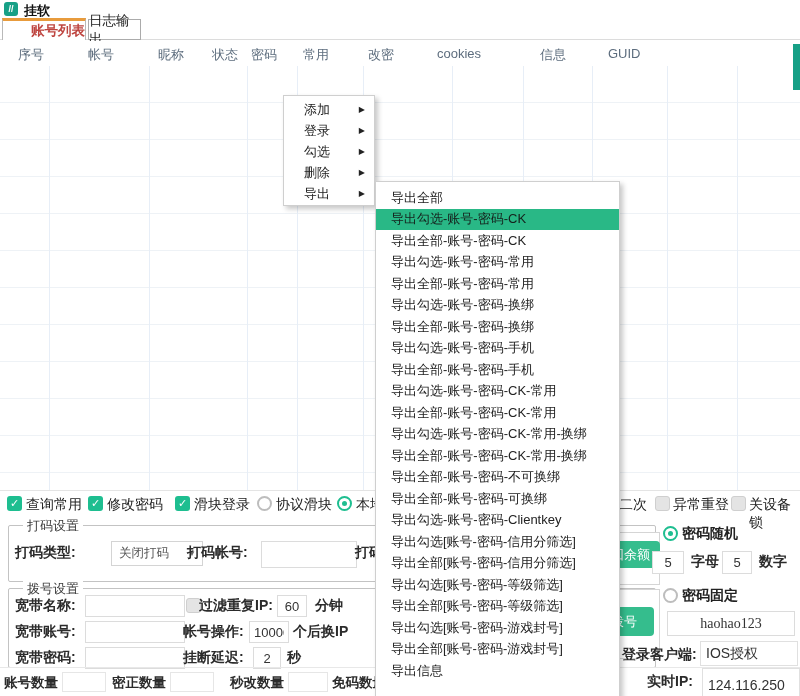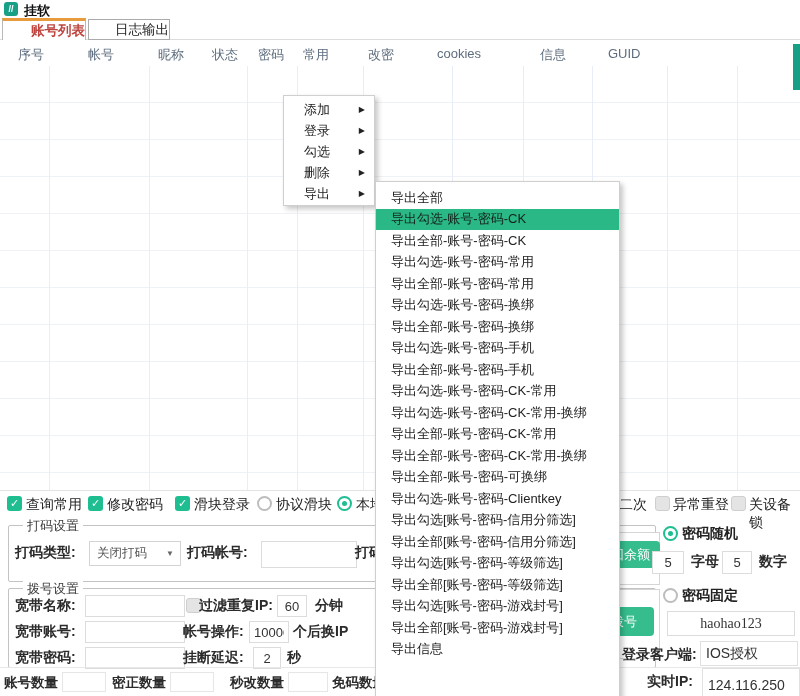--- a/index.html
+++ b/index.html
@@ -10,21 +10,21 @@
 
   
   .titlebar { left:0; top:0; width:800px; height:18px; background:#fff; }
   .appicon { left:4px; top:2px; width:14px; height:14px; background:#17a086; border-radius:3px; color:#fff; font-size:9px; font-weight:bold; text-align:center; line-height:14px; }
   .apptitle { left:24px; top:2px; font-size:13px; font-weight:600; color:#111; }
 
   
   .tabbar { left:0; top:18px; width:800px; height:22px; border-bottom:1px solid #dcdcdc; background:#fff; }
   .tab { top:0; height:22px; display:flex; align-items:center; justify-content:flex-end; background:#fff; }
   .tab-active { left:2px; width:84px; border:1px solid #b9b9b9; border-top:3px solid #e89b3c; border-bottom:none; color:#be4540; font-weight:600; font-size:13.5px; }
-  .tab-idle { left:88px; width:82px; height:21px; top:1px; border:1px solid #ababab; color:#222; font-size:13.5px; }
+  .tab-idle { left:88px; width:53px; height:21px; top:1px; border:1px solid #ababab; color:#222; font-size:13.5px; }
 
   
   .thead { left:0; top:41px; width:644px; height:25px; background:#fff; }
   .th { top:5px; font-size:13px; color:#5d6d7e; }
 
   
   .tbody { left:0; top:66px; width:800px; height:424px;
     background:repeating-linear-gradient(to bottom,#ffffff 0 36px,#eef2f6 36px 37px); }
   .vline { top:66px; height:424px; width:1px; background:#e7eef7; }
   .scrollthumb { left:793px; top:44px; width:7px; height:46px; background:#17a086; }
@@ -40,21 +40,21 @@
   .radio.on { border-color:#1ebe90; }
   .radio.on::after { content:""; position:absolute; left:3px; top:3px; width:5px; height:5px; border-radius:50%; background:#1ebe90; }
   .optlbl { font-size:14px; color:#222; }
 
   
   .group { border:1px solid #c3c3c3; border-radius:2px; background:#fff;padding-left:16px; }
   .legend { position:absolute; top:-9px; background:#fff; padding:0 4px; font-size:13px; color:#3a3a3a; }
   .flbl { font-size:14px; font-weight:600; color:#2b2b2b; }
   .inp { border:1px solid #dcdcdc; background:#fff; font-family:inherit; font-size:13px; color:#333; padding:0 4px; }
   .inp.center { text-align:center; }
-  .selectbox { border:1px solid #d4d4d4; background:#fff; display:flex; align-items:center; }
+  .selectbox { border:1px solid #d4d4d4; background:#fff; display:flex; align-items:center;margin-left:22px; }
   .selectbox .val { padding-left:7px; font-size:12.5px; color:#555; flex:1; }
   .caret { font-size:8px; color:#666; padding-right:6px; }
 
   
   .menu { background:#fff; border:1px solid #cfcfcf; box-shadow:3px 3px 5px rgba(0,0,0,.22); }
   .menu1 { left:283px; top:95px; width:92px; height:111px; padding-top:3px; z-index:40; }
   .mi { height:21px; display:flex; align-items:center; padding:0 9px 0 20px; font-size:13px; color:#222; }
   .mi::after { content:"▶"; margin-left:auto; font-size:8px; color:#222; }
   .submenu { left:375px; top:181px; width:245px; height:520px; padding-top:5px; z-index:50; }
   .smi { height:21.5px; display:flex; align-items:center; padding-left:15px; font-size:13px; color:#222; white-space:nowrap; }
@@ -86,21 +86,21 @@
     <div class="abs tab tab-idle">
         <span>日志输出</span>
       </div>
   </div>
 
   <div class="abs thead">
     <span class="abs th" style="left:18px">序号</span>
     <span class="abs th" style="left:88px">帐号</span>
     <span class="abs th" style="left:158px">昵称</span>
     <span class="abs th" style="left:212px">状态</span>
-    <span class="abs th" style="left:258px">密码</span>
+    <span class="abs th" style="left:251px">密码</span>
     <span class="abs th" style="left:303px">常用</span>
     <span class="abs th" style="left:368px">改密</span>
     <span class="abs th" style="left:437px">cookies</span>
     <span class="abs th" style="left:540px">信息</span>
     <span class="abs th" style="left:608px">GUID</span>
   </div>
 
   <div class="abs tbody"></div>
   <div class="abs vline" style="left:49px"></div>
   <div class="abs vline" style="left:149px"></div>
@@ -224,23 +224,24 @@
     <div class="smi">导出全部</div>
     <div class="smi hl">导出勾选-账号-密码-CK</div>
     <div class="smi">导出全部-账号-密码-CK</div>
     <div class="smi">导出勾选-账号-密码-常用</div>
     <div class="smi">导出全部-账号-密码-常用</div>
     <div class="smi">导出勾选-账号-密码-换绑</div>
     <div class="smi">导出全部-账号-密码-换绑</div>
     <div class="smi">导出勾选-账号-密码-手机</div>
     <div class="smi">导出全部-账号-密码-手机</div>
     <div class="smi">导出勾选-账号-密码-CK-常用</div>
+    <div class="smi">导出全部-账号-密码-CK-常用</div>
     <div class="smi">导出勾选-账号-密码-CK-常用-换绑</div>
-    <div class="smi">导出全部-账号-密码-CK-常用</div>
     <div class="smi">导出全部-账号-密码-CK-常用-换绑</div>
+    <div class="smi">导出全部-账号-密码-不可换绑</div>
     <div class="smi">导出全部-账号-密码-可换绑</div>
     <div class="smi">导出勾选-账号-密码-Clientkey</div>
     <div class="smi">导出勾选[账号-密码-信用分筛选]</div>
     <div class="smi">导出全部[账号-密码-信用分筛选]</div>
     <div class="smi">导出勾选[账号-密码-等级筛选]</div>
     <div class="smi">导出全部[账号-密码-等级筛选]</div>
     <div class="smi">导出勾选[账号-密码-游戏封号]</div>
     <div class="smi">导出全部[账号-密码-游戏封号]</div>
     <div class="smi">导出信息</div>
   </div>

